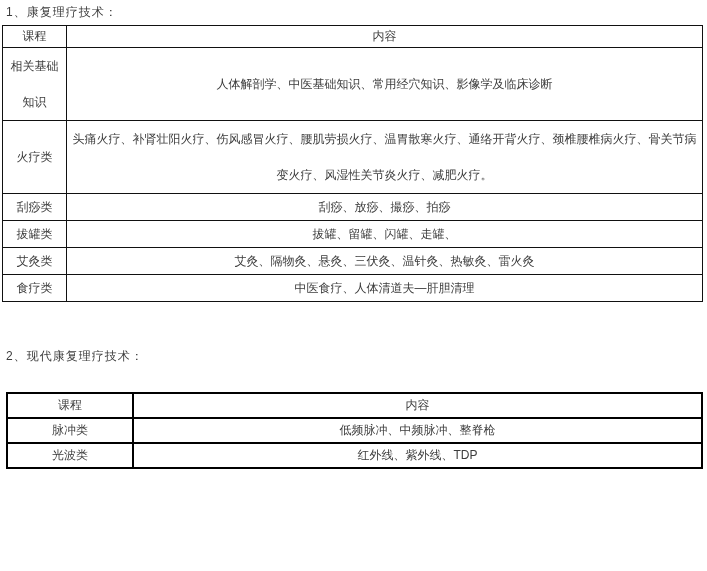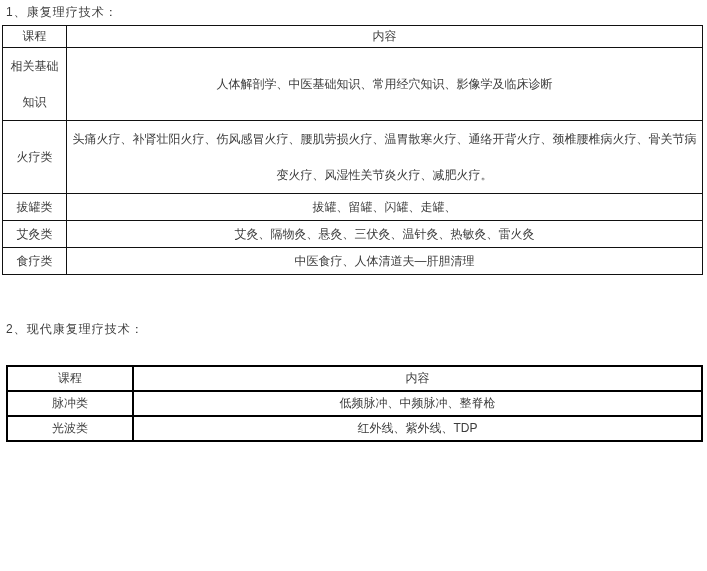--- a/index.html
+++ b/index.html
@@ -76,20 +76,24 @@
     <tbody>
       <tr class="r-tall">
         <td>相关基础知识</td>
         <td>人体解剖学、中医基础知识、常用经穴知识、影像学及临床诊断</td>
       </tr>
       <tr class="r-tall">
         <td>火疗类</td>
         <td>头痛火疗、补肾壮阳火疗、伤风感冒火疗、腰肌劳损火疗、温胃散寒火疗、通络开背火疗、颈椎腰椎病火疗、骨关节病变火疗、风湿性关节炎火疗、减肥火疗。</td>
       </tr>
       <tr class="r-short">
+        <td>刮痧类</td>
+        <td>刮痧、放痧、撮痧、拍痧</td>
+      </tr>
+      <tr class="r-short">
         <td>拔罐类</td>
         <td>拔罐、留罐、闪罐、走罐、</td>
       </tr>
       <tr class="r-short">
         <td>艾灸类</td>
         <td>艾灸、隔物灸、悬灸、三伏灸、温针灸、热敏灸、雷火灸</td>
       </tr>
       <tr class="r-short">
         <td>食疗类</td>
         <td>中医食疗、人体清道夫—肝胆清理</td>

